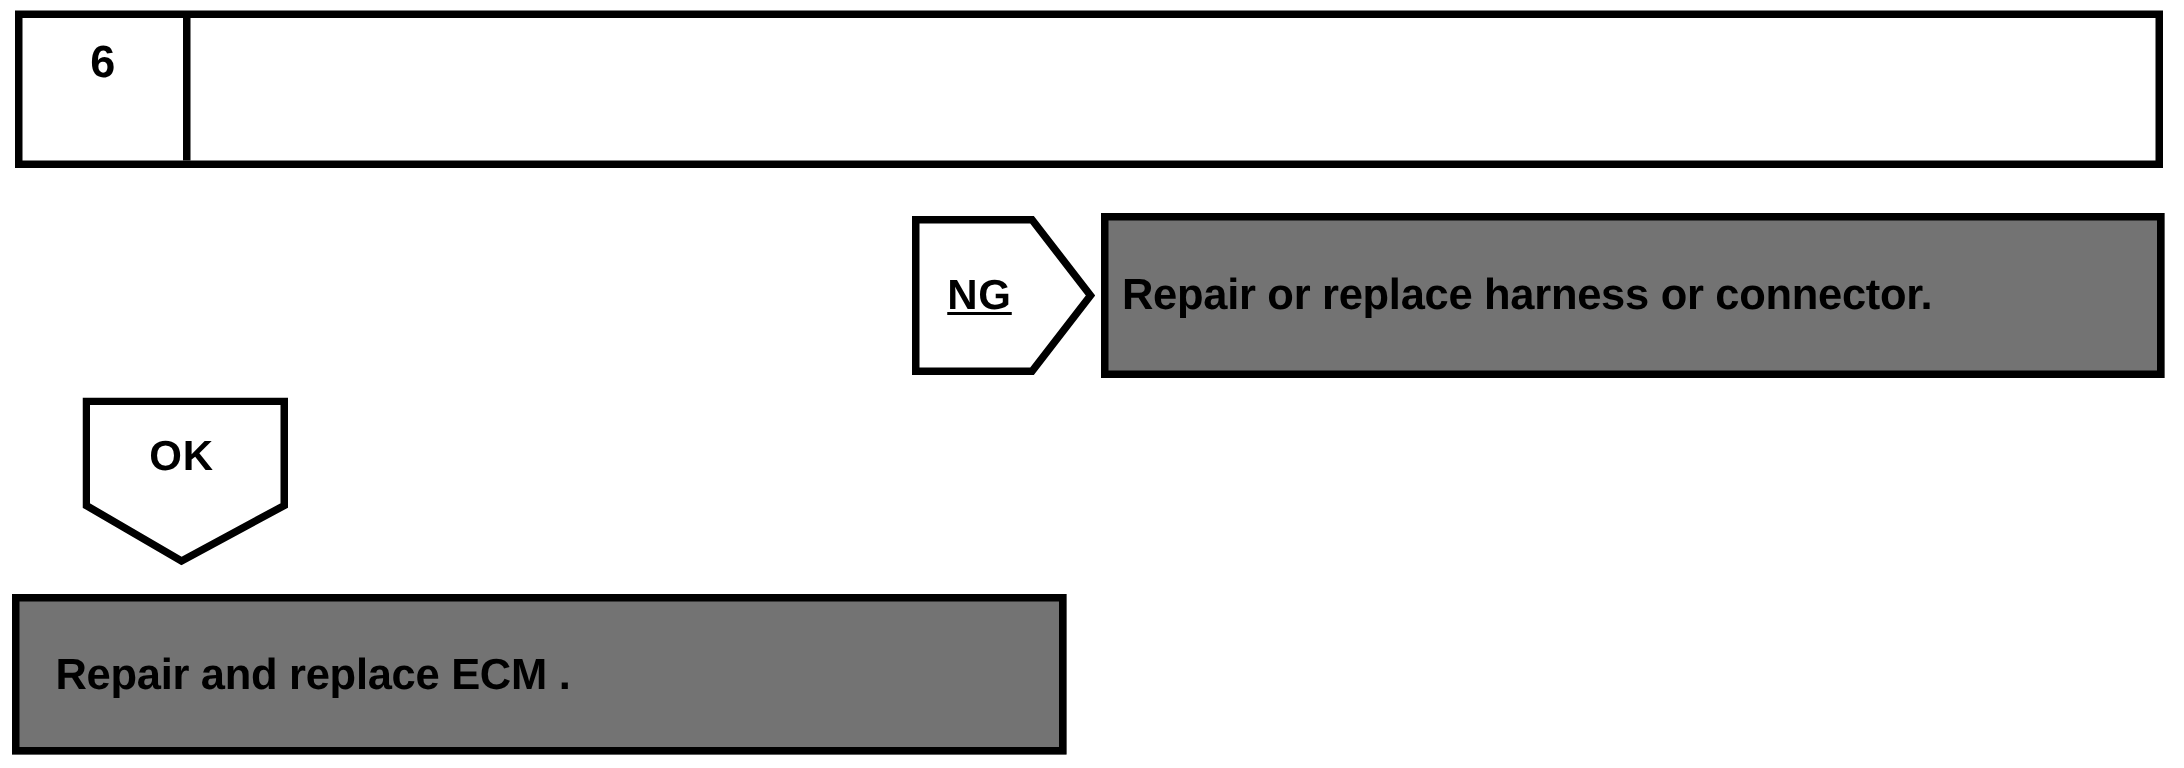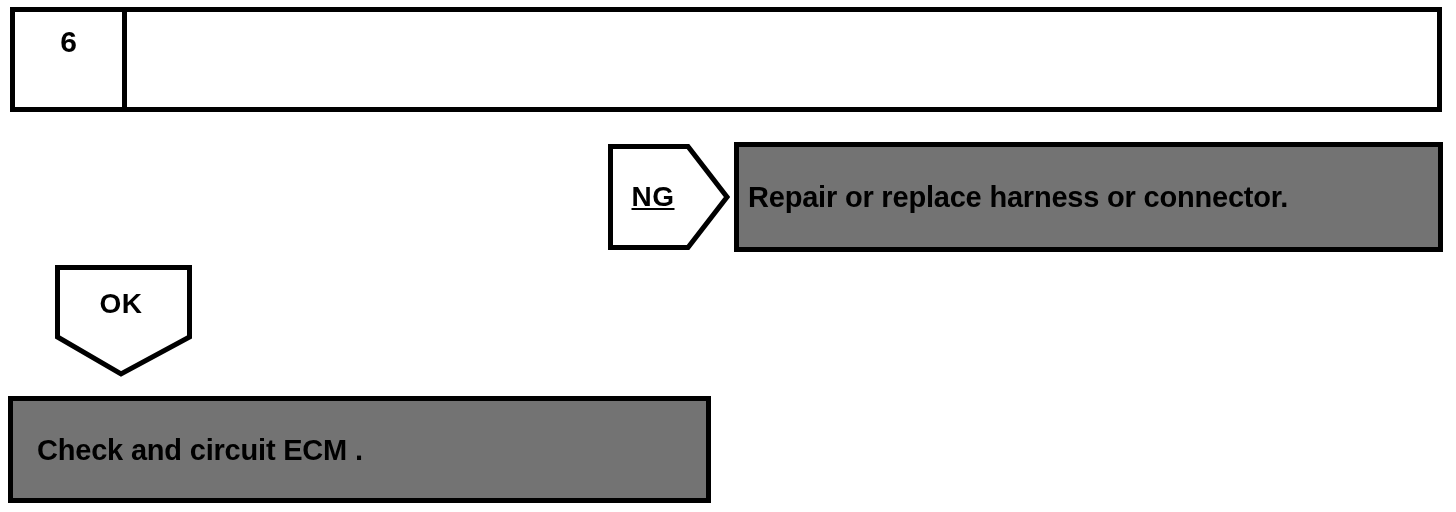--- a/index.html
+++ b/index.html
@@ -141,16 +141,16 @@
   </div>
 
   <div class="connector ok-connector">
     <svg width="137" height="112" viewBox="0 0 137 112">
       <polygon points="2.5,2.5 134.5,2.5 134.5,72 66,109 2.5,72" fill="#ffffff" stroke="#000000" stroke-width="5" stroke-linejoin="miter"></polygon>
     </svg>
     <span class="pent-label">OK</span>
   </div>
 
   <div class="result-box ok-result-box">
-    <span>Check and circuit ECM .</span>
+    <span>Repair and replace ECM .</span>
   </div>
 
 </div>
 
 </body></html>

